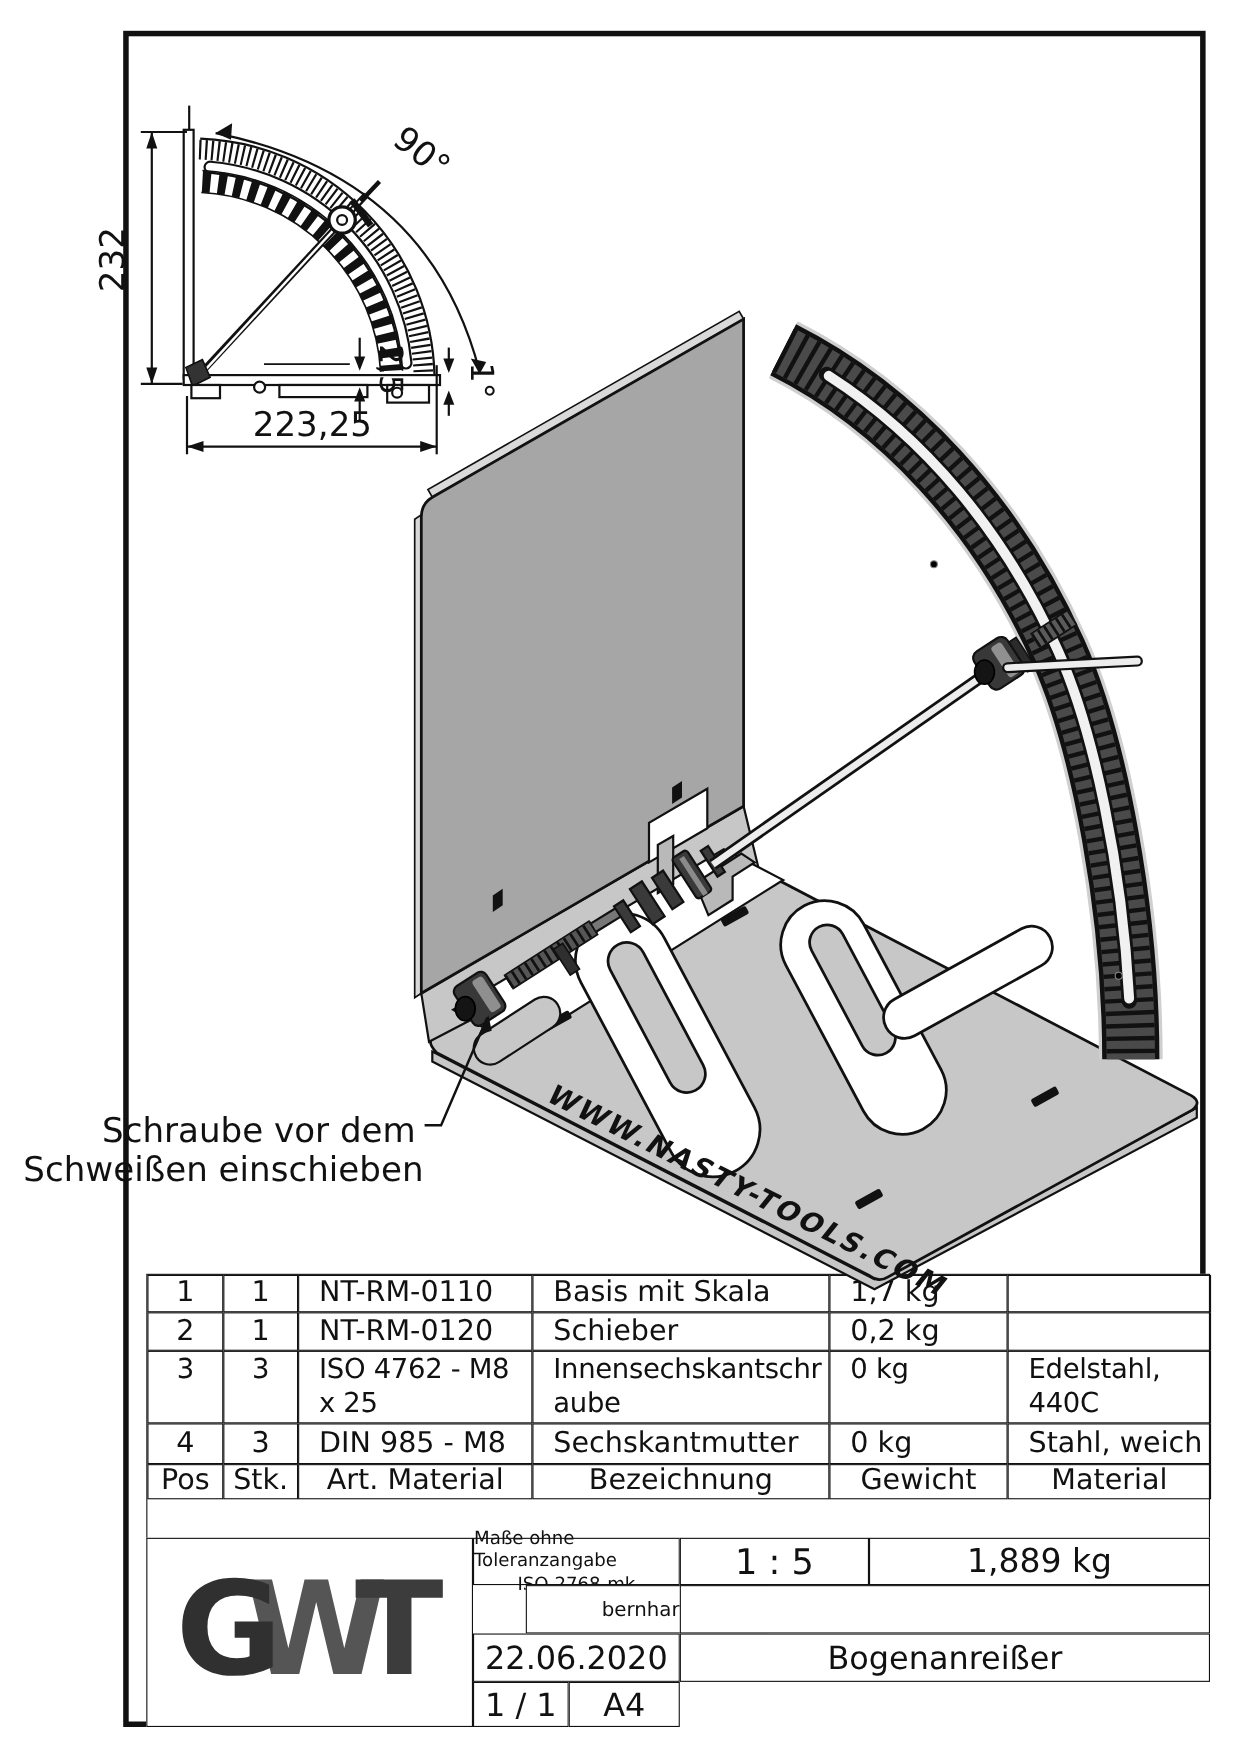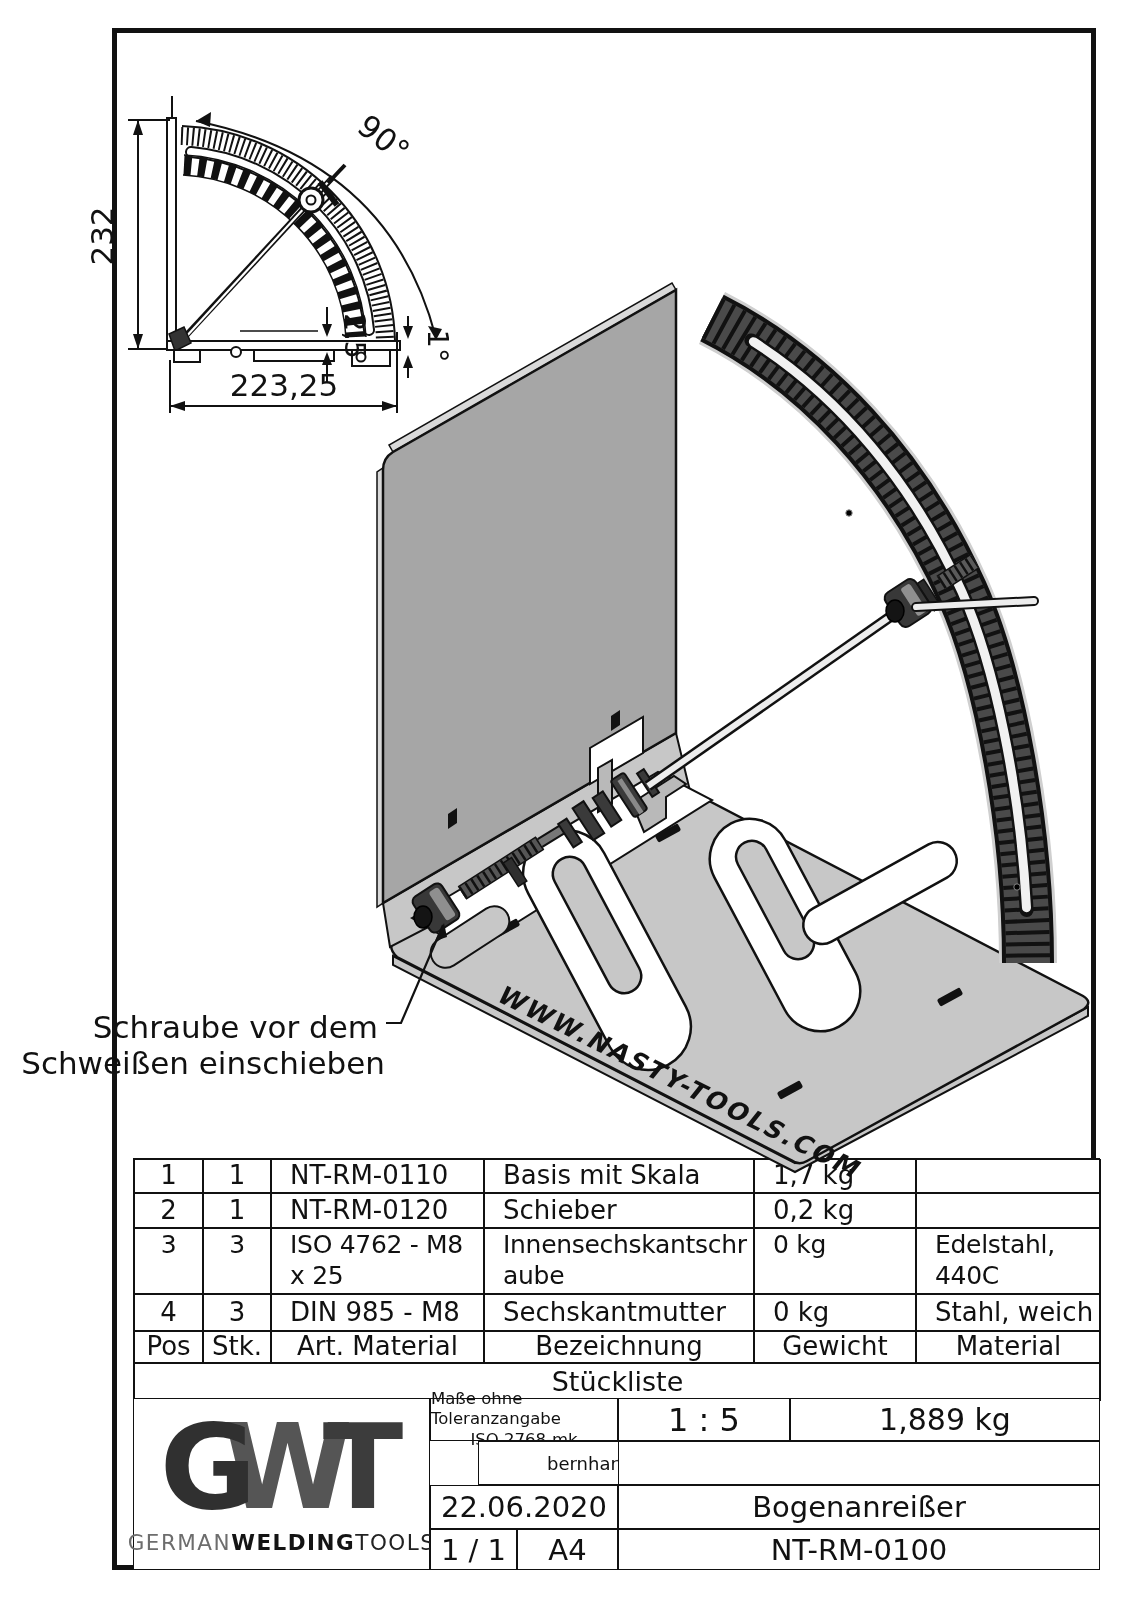--- a/index.html
+++ b/index.html
@@ -75,47 +75,42 @@
     <div class="cell l">0 kg</div>
     <div class="cell l">Stahl, weich</div>
 
     <div class="cell">Pos</div>
     <div class="cell">Stk.</div>
     <div class="cell">Art. Material</div>
     <div class="cell">Bezeichnung</div>
     <div class="cell">Gewicht</div>
     <div class="cell">Material</div>
 
-    <div class="cell foot">Stückliste</div>
   </div>
 
   <div id="tblock">
     <div class="tb" id="logo-cell" style="left:0;top:0;width:297px;height:172px;">
       <div id="gwt">
         <span class="lg">G</span>
         <span class="lw">W</span>
         <span class="lt">T</span>
-      </div>
-      <div id="gwtsub">
-        <span class="s1">GERMAN</span><span class="s2">WELDING</span><span class="s3">TOOLS</span>
       </div>
     </div>
     <div class="tb small" style="left:297px;top:0;width:188px;height:43px;">
       <span>Maße ohne Toleranzangabe</span>
       <span>ISO 2768-mk</span>
     </div>
     <div class="tb" style="left:297px;top:43px;width:220px;height:44px;font-size:18px;margin-left:48px;">bernhard</div>
     <div class="tb" style="left:297px;top:87px;width:188px;height:44px;">22.06.2020</div>
     <div class="tb" style="left:297px;top:131px;width:87px;height:41px;">1 / 1</div>
     <div class="tb" style="left:384px;top:131px;width:101px;height:41px;">A4</div>
     <div class="tb" style="left:485px;top:0;width:172px;height:43px;font-size:32px;">1 : 5</div>
     <div class="tb" style="left:657px;top:0;width:310px;height:43px;font-size:30px;">1,889 kg</div>
     <div class="tb" style="left:485px;top:43px;width:482px;height:44px;"></div>
     <div class="tb" style="left:485px;top:87px;width:482px;height:44px;">Bogenanreißer</div>
-    <div class="tb" style="left:485px;top:131px;width:482px;height:41px;">NT-RM-0100</div>
   </div>
 
   <svg id="draw" viewBox="0 0 1130 1600">
 
     <g>
 
       <polygon points="393,956 795,1163 1088,1007 1088,1016 795,1172 393,965" fill="#c7c7c7" stroke="#111" stroke-width="2"></polygon>
 
       <path d="M397,957 Q385,945 398,938 L668,792 Q680,785 690,791 L1083,996 Q1093,1002 1084,1009 L807,1161 Q799,1166 791,1160 Z" fill="#c7c7c7" stroke="#111" stroke-width="2.5"></path>
 

